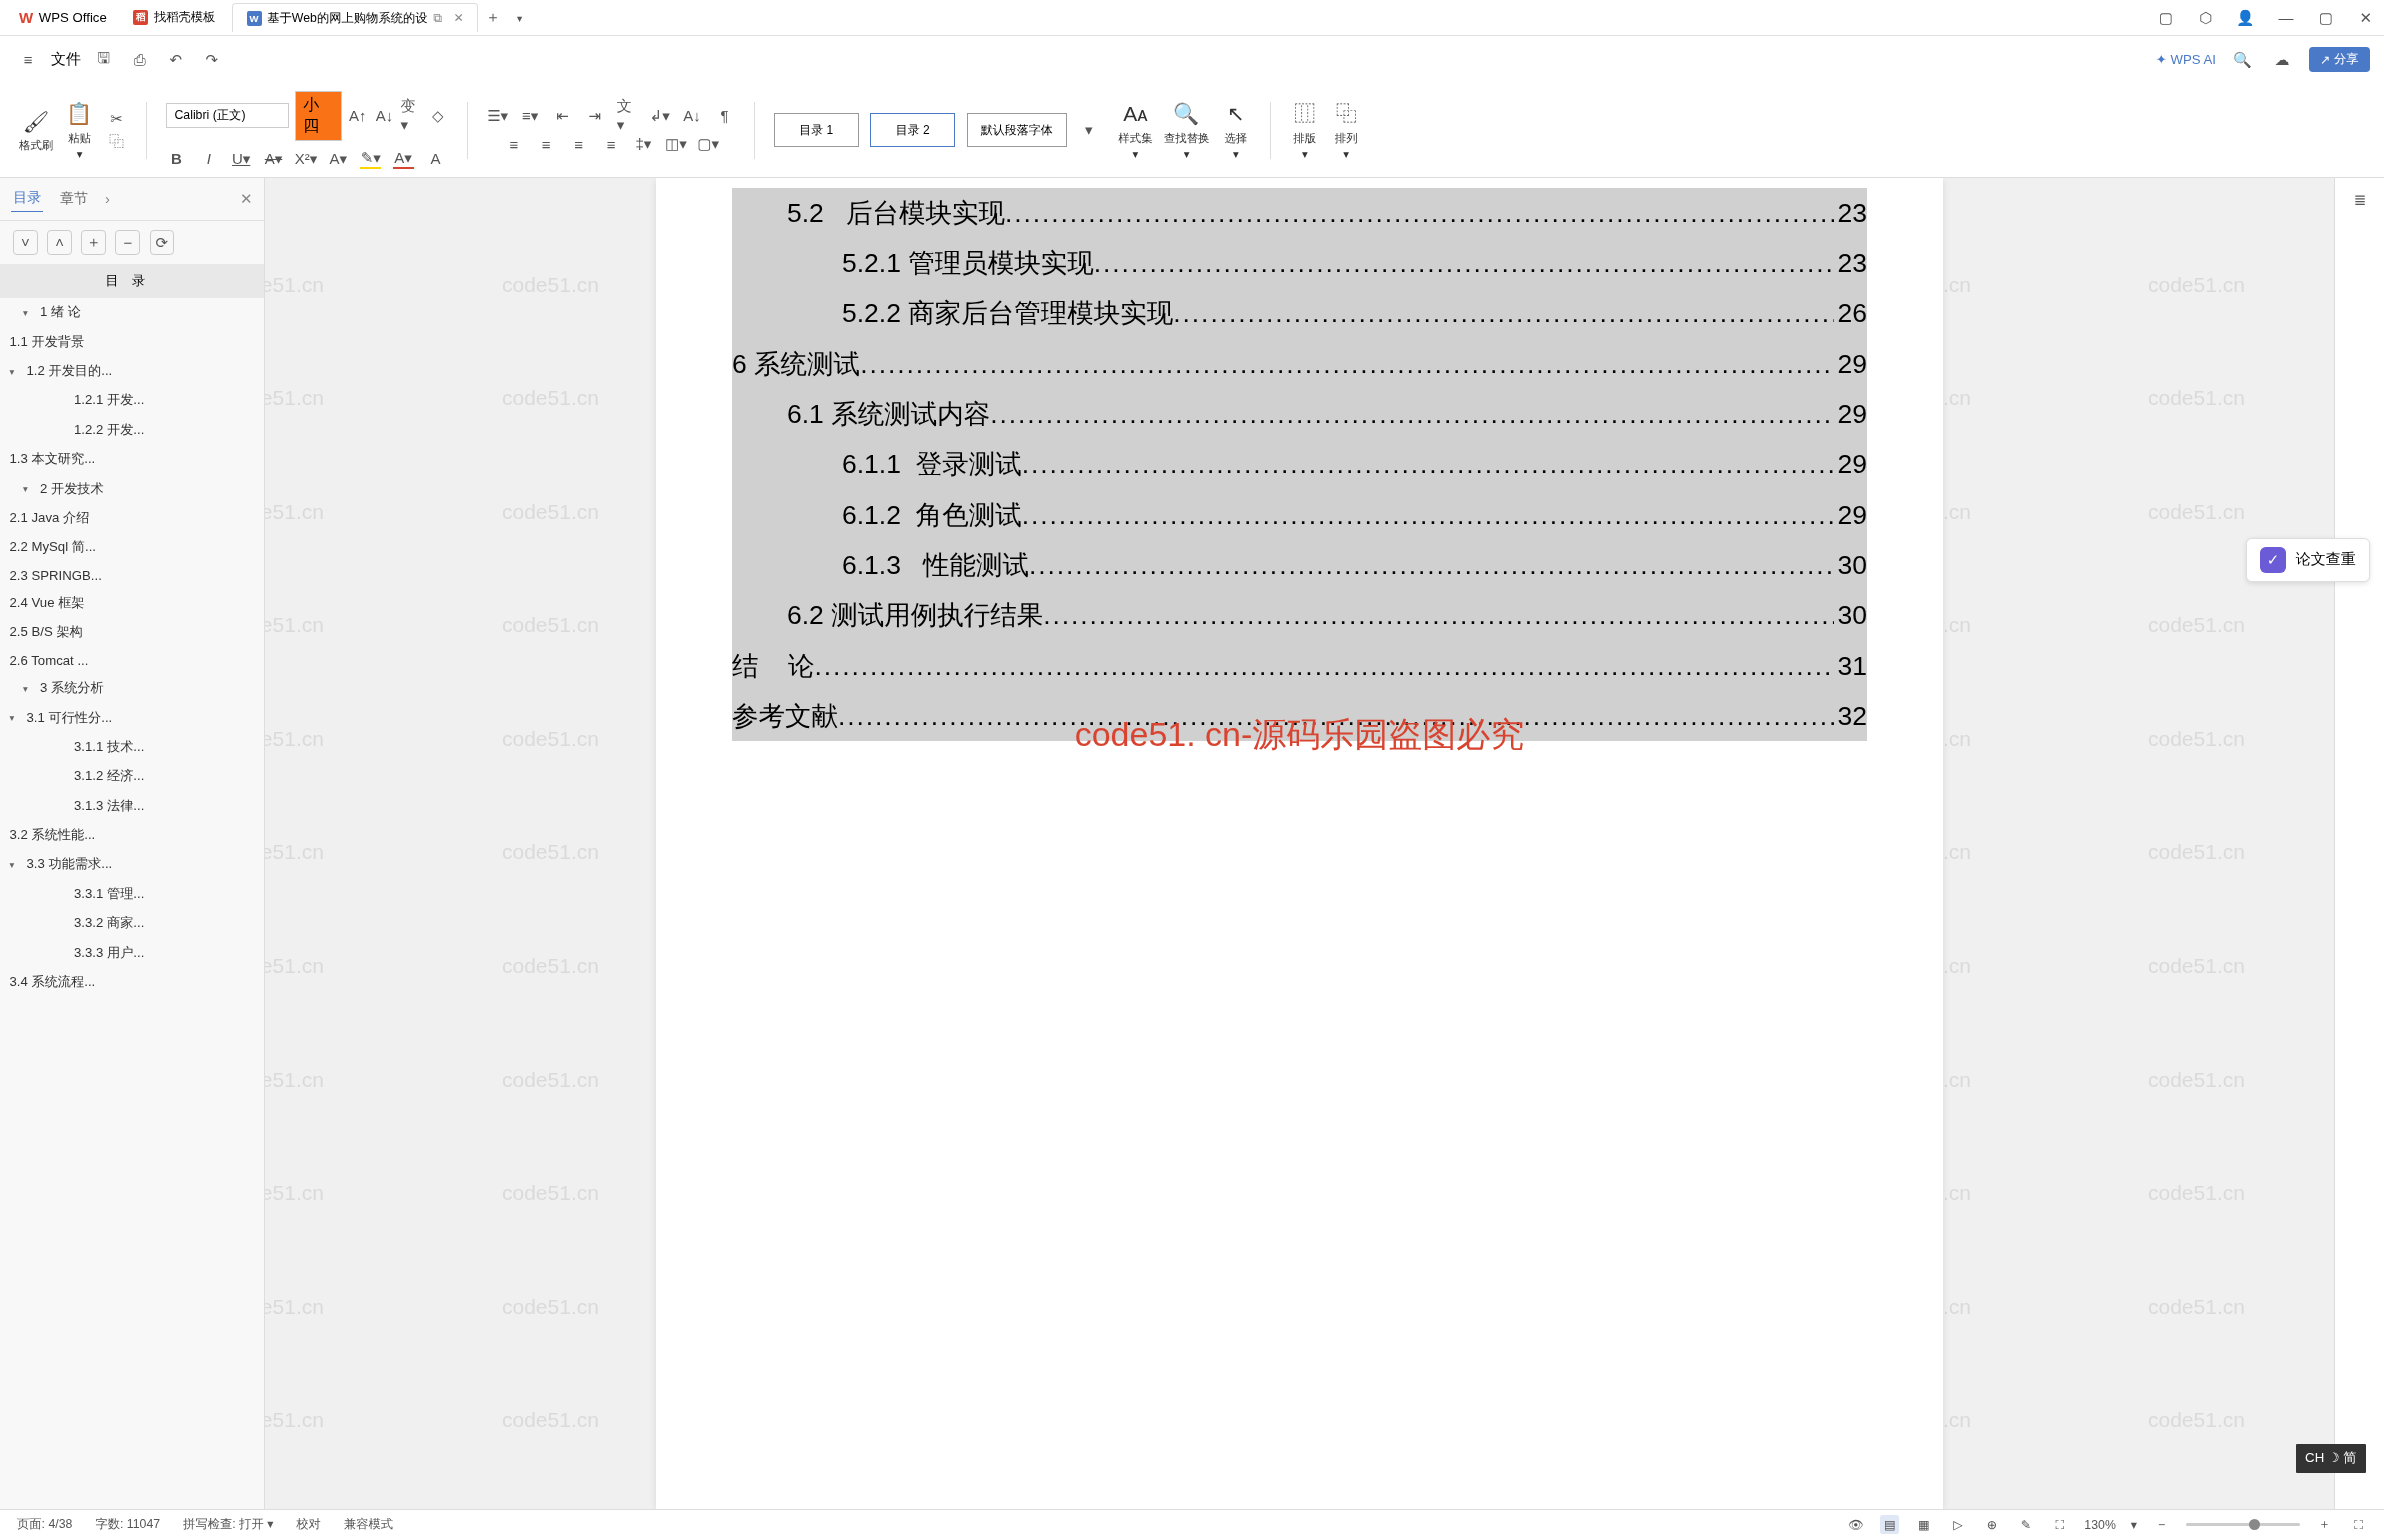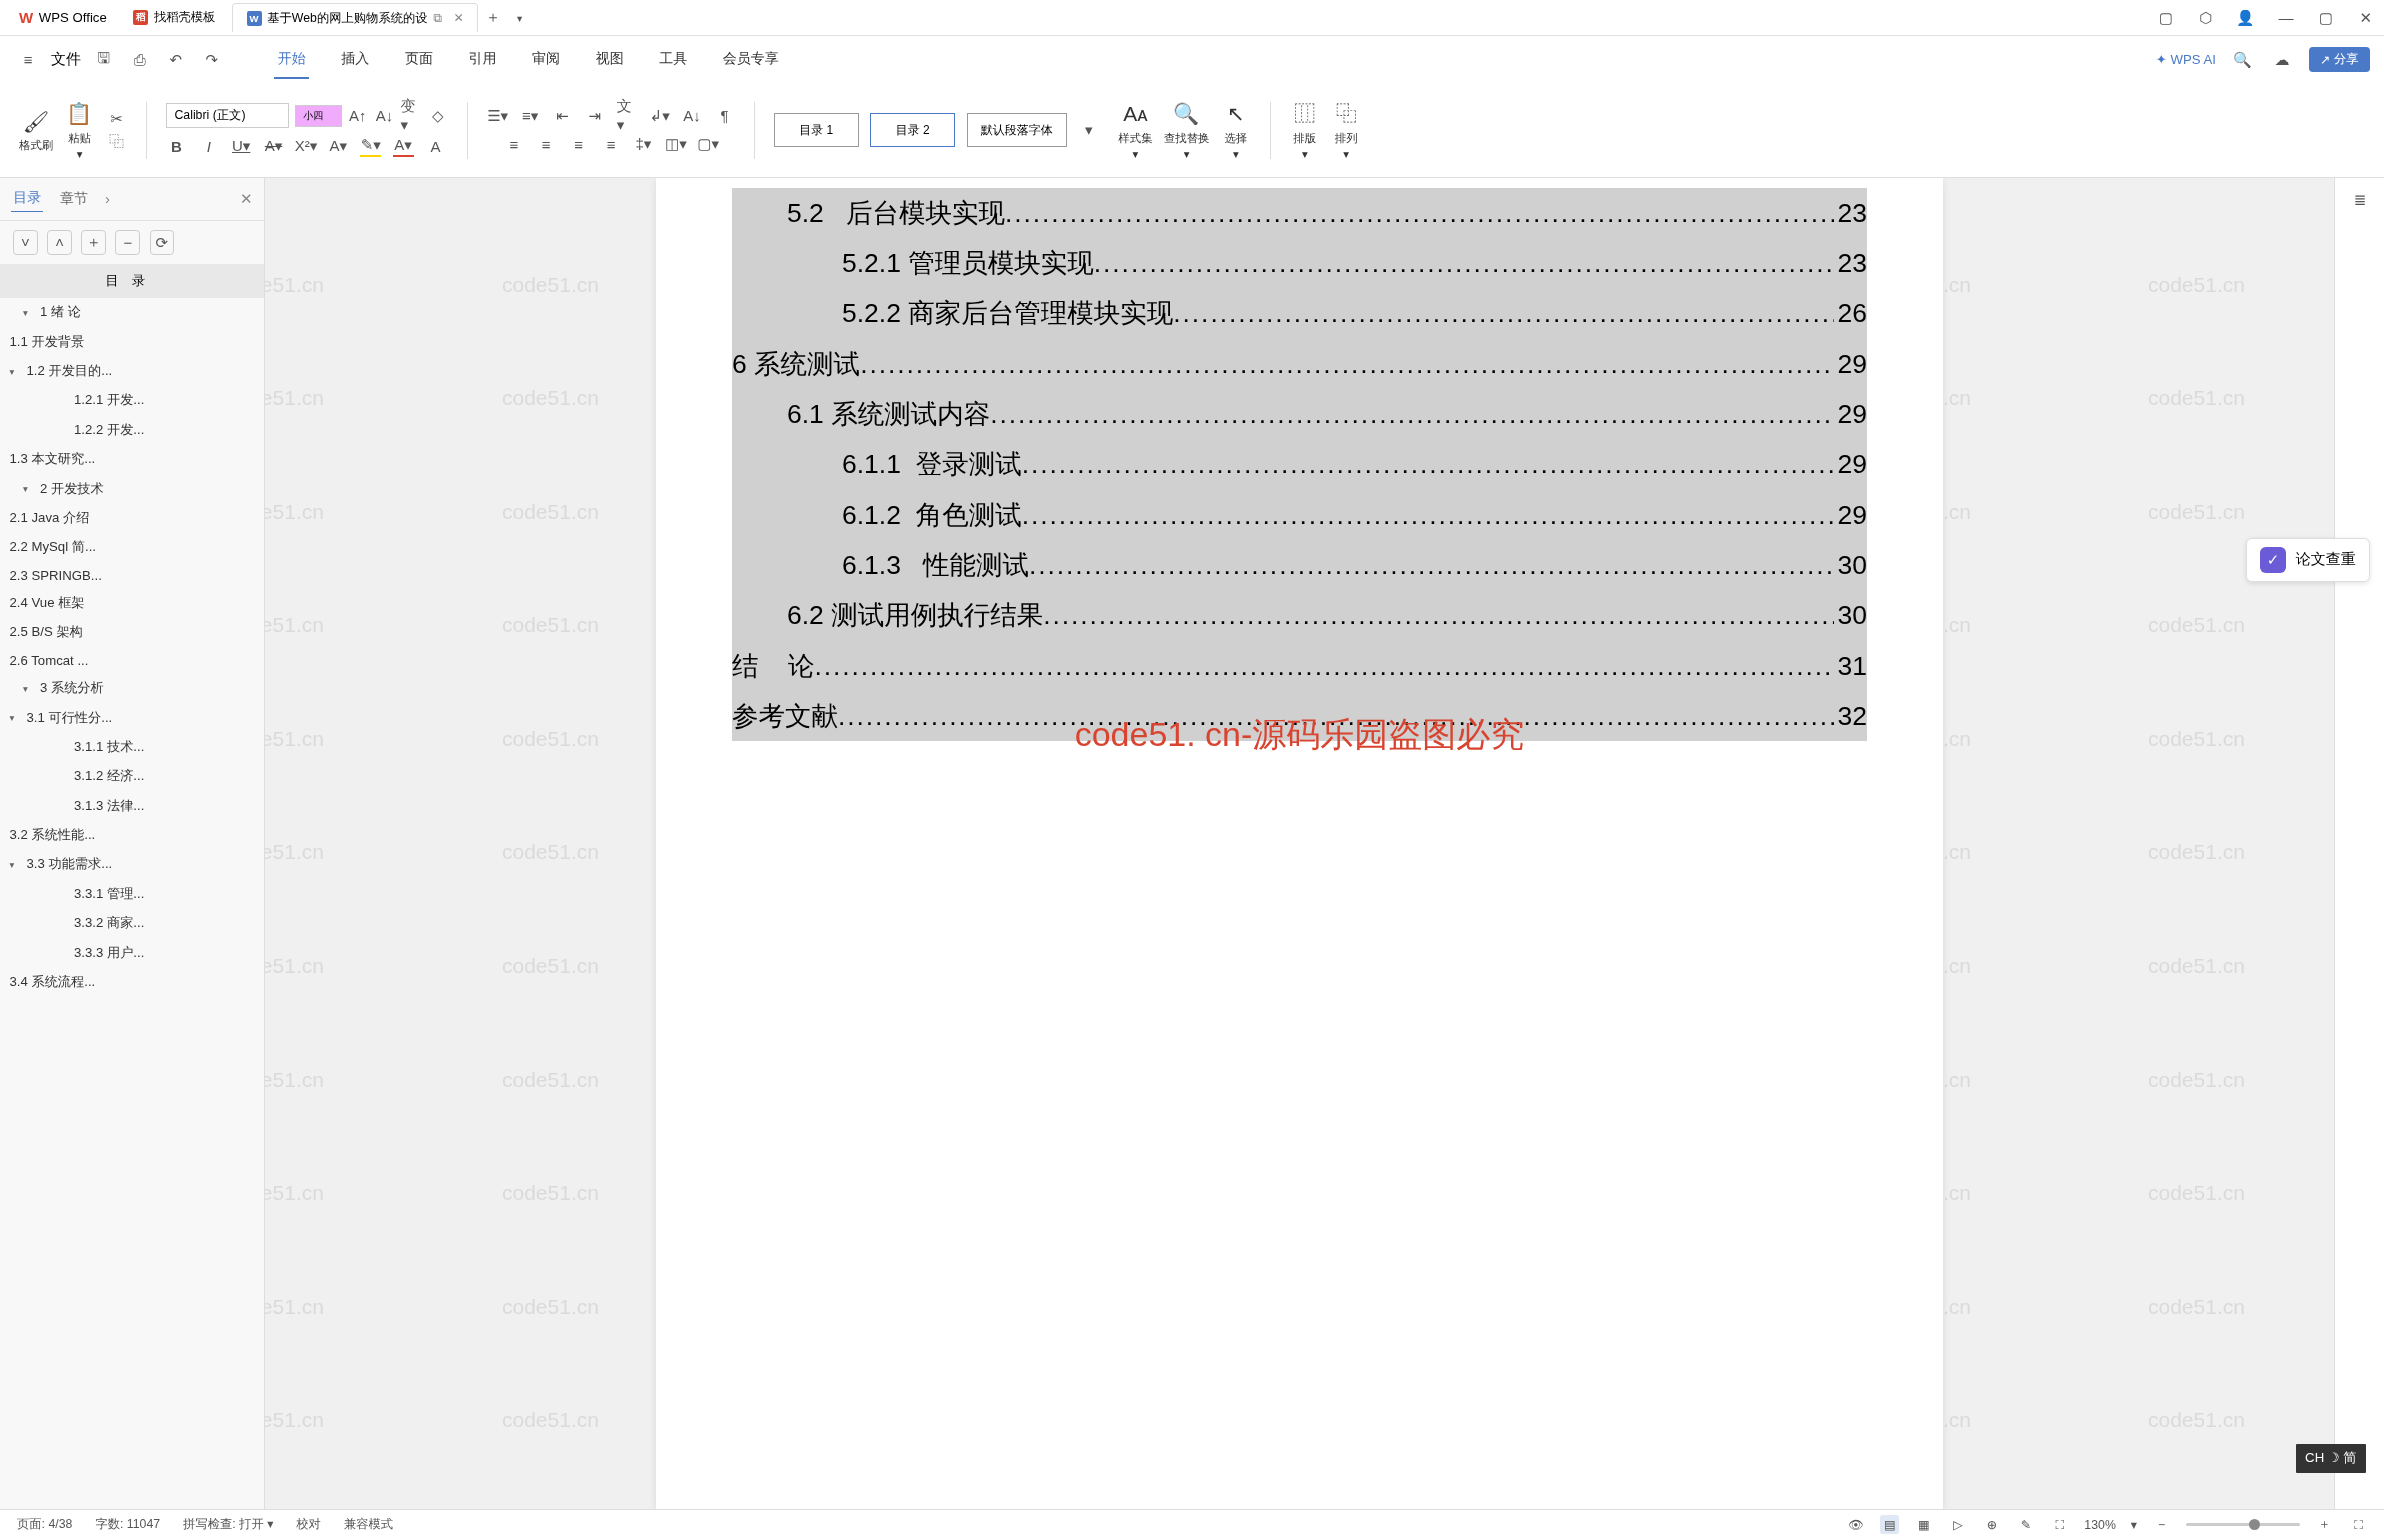--- a/index.html
+++ b/index.html
@@ -24,21 +24,21 @@
 .menubar-right{margin-left:auto;display:flex;align-items:center;gap:13.2px;}
 .wps-ai{color:#4a7ac7;font-size:13.2px;display:flex;align-items:center;gap:3.8px;}
 .share-btn{background:#4a7ac7;color:#fff;padding:3.8px 11.4px;border-radius:3.8px;font-size:12.3px;display:flex;align-items:center;gap:3.8px;}
 .toolbar{height:95px;background:#fff;border-bottom:0.9px solid #ddd;display:flex;align-items:center;padding:0 19px;gap:19px;}
 .tool-group{display:flex;align-items:center;gap:11.4px;}
 .tool-group.column{flex-direction:column;gap:1.9px;}
 .tool-btn{display:flex;flex-direction:column;align-items:center;font-size:11.4px;color:#333;cursor:pointer;gap:1.9px;}
 .tool-icon-lg{width:30px;height:30px;display:flex;align-items:center;justify-content:center;font-size:21px;}
 .tool-icon-sm{width:21px;height:21px;display:flex;align-items:center;justify-content:center;color:#555;cursor:pointer;}
 .font-select{border:0.9px solid #ccc;padding:2.8px 7.6px;font-size:12.3px;width:123px;background:#fff;}
-.size-select{border:0.9px solid #ccc;padding:2.8px 7.6px;font-size:10px;width:47px;background:#f0abfc;font-family:Liberation Serif, serif;}
+.size-select{border:0.9px solid #ccc;padding:2.8px 7.6px;font-size:16px;width:47px;background:#f97316;font-family:Liberation Serif, serif;}
 .tool-sep{width:0.9px;height:57px;background:#ddd;}
 .toc-box{border:0.9px solid #999;padding:7.6px 13.2px;font-size:12px;min-width:85px;text-align:center;}
 .toc-box.active{border:1.4px solid #4a7ac7;}
 .main-area{display:flex;height:calc(100% - 36px - 47px - 95px - 30px);position:relative;}
 .sidebar{width:265px;background:#f8f8f8;border-right:0.9px solid #ddd;display:flex;flex-direction:column;}
 .sidebar-tabs{display:flex;align-items:center;padding:7.6px 11.4px;gap:15px;border-bottom:0.9px solid #e0e0e0;}
 .sidebar-tab{font-size:14px;color:#666;padding:3.8px 1.9px;cursor:pointer;}
 .sidebar-tab.active{color:#4a7ac7;border-bottom:1.9px solid #4a7ac7;font-weight:500;}
 .sidebar-close{margin-left:auto;color:#888;cursor:pointer;}
 .sidebar-tools{display:flex;gap:9.5px;padding:9.5px 13.2px;}
@@ -103,30 +103,20 @@
 </div>
 
 <div class="menubar">
   <div class="file-menu">
     <span class="menu-icon">≡</span>
     <span>文件</span>
     <span class="menu-icon">🖫</span>
     <span class="menu-icon">⎙</span>
     <span class="menu-icon">↶</span>
     <span class="menu-icon">↷</span>
-  </div>
-  <div class="menu-tabs">
-    <span class="menu-tab active">开始</span>
-    <span class="menu-tab">插入</span>
-    <span class="menu-tab">页面</span>
-    <span class="menu-tab">引用</span>
-    <span class="menu-tab">审阅</span>
-    <span class="menu-tab">视图</span>
-    <span class="menu-tab">工具</span>
-    <span class="menu-tab">会员专享</span>
   </div>
   <div class="menubar-right">
     <span class="wps-ai">
         <span>✦</span>
         <span>WPS AI</span>
       </span>
     <span class="menu-icon">🔍</span>
     <span class="menu-icon">☁</span>
     <span class="share-btn">↗ <span>分享</span></span>
   </div>

